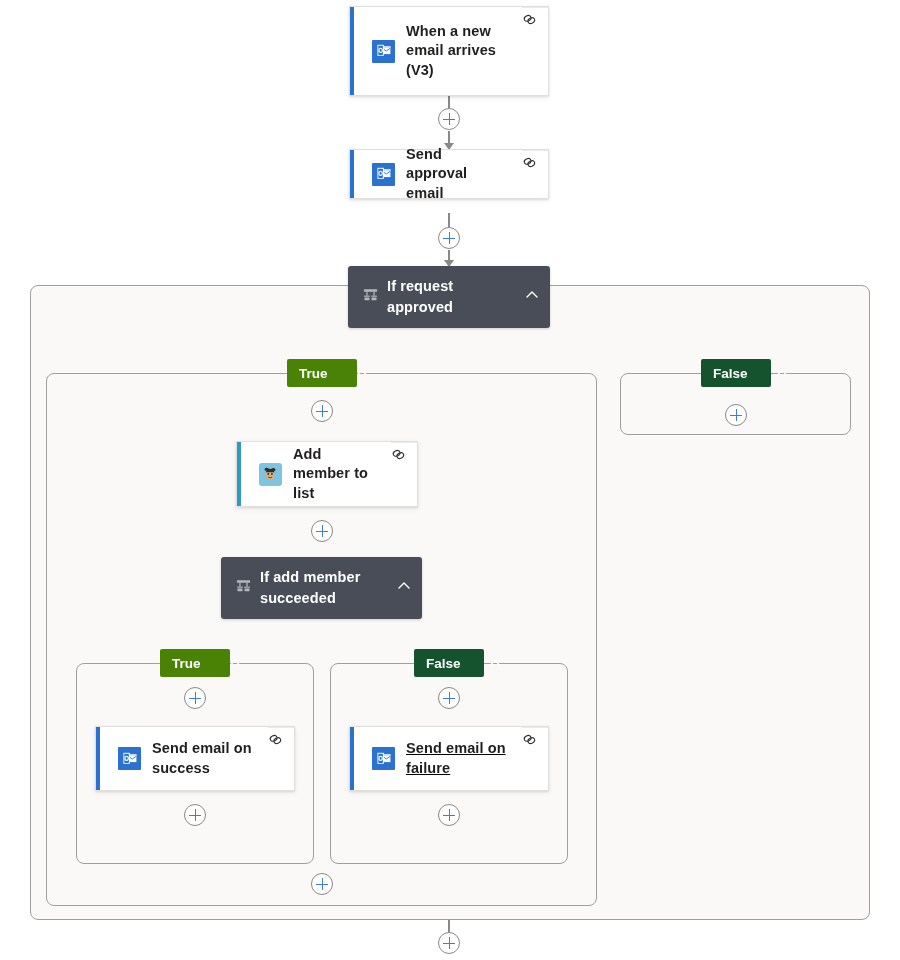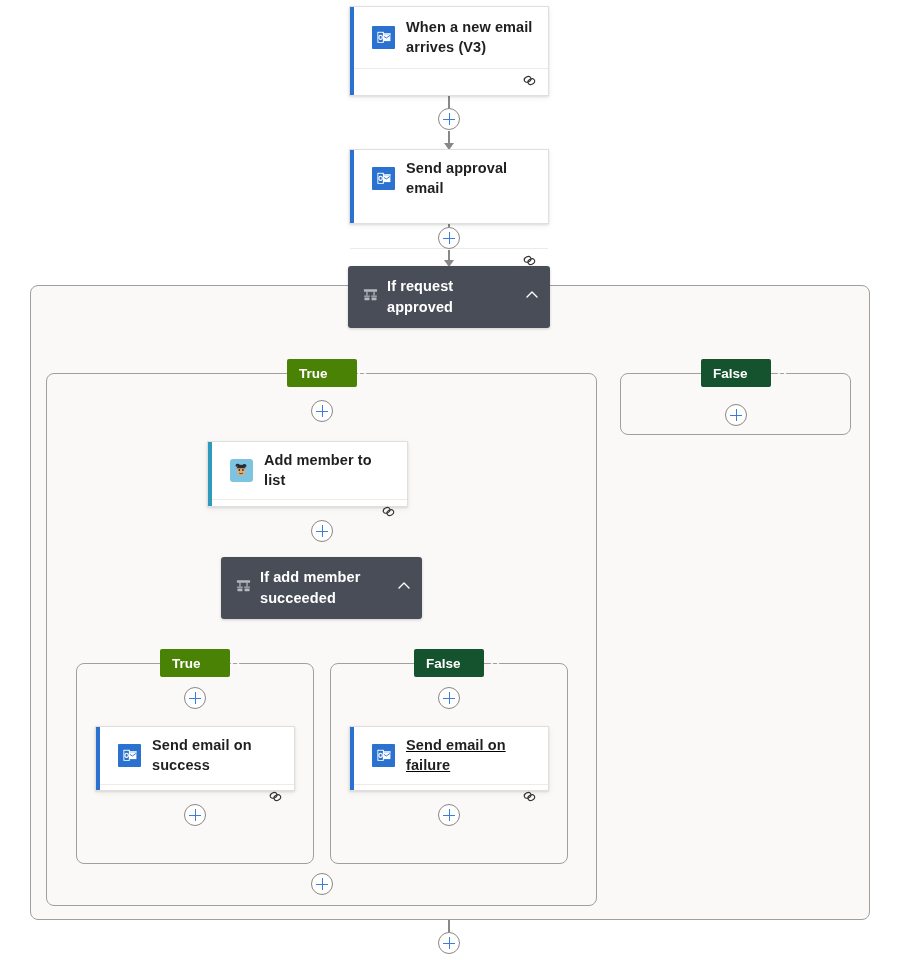--- a/index.html
+++ b/index.html
@@ -26,21 +26,20 @@
   }
 
   
   .card {
     position: absolute;
     background: #ffffff;
     border: 1px solid #e1dfdd;
     box-sizing: border-box;
     box-shadow: 0 1px 2px rgba(0,0,0,.10), 0 2px 6px rgba(0,0,0,.06);
     display: flex;
-    flex-direction: column;
   }
   .card .accent {
     position: absolute;
     left: 0; top: 0; bottom: 0;
     width: 4px;
   }
   .card-head {
     display: flex;
     align-items: center;
     flex: 1 1 auto;
@@ -234,21 +233,21 @@
         <svg width="15" height="13" viewBox="0 0 15 13" aria-hidden="true">
           <ellipse cx="5.6" cy="5.4" rx="3.5" ry="2.6" transform="rotate(-28 5.6 5.4)" fill="none" stroke="#323130" stroke-width="1.1"></ellipse>
           <ellipse cx="9.3" cy="7.6" rx="3.5" ry="2.6" transform="rotate(-28 9.3 7.6)" fill="none" stroke="#323130" stroke-width="1.1"></ellipse>
         </svg>
       </span>
     </div>
   </div>
 
   <div class="plus" style="left:438px; top:108px;"></div>
 
-  <div class="card" style="left:349px; top:149px; width:200px; height:75px; z-index:4;gap:41px;">
+  <div class="card" style="left:349px; top:149px; width:200px; height:50px; z-index:4;gap:41px;">
     <div class="accent" style="background:#2a71d0;"></div>
     <div class="card-head">
       <span class="appicon outlook">
         <svg width="16" height="16" viewBox="0 0 16 16" aria-hidden="true">
           <rect x="6.2" y="3.1" width="8.2" height="8.0" fill="#ffffff"></rect>
           <rect x="6.2" y="3.1" width="8.2" height="2.0" fill="#cfe0f5"></rect>
           <path d="M6.4 5.3 L10.3 8.0 L14.2 5.3" fill="none" stroke="#2a71d0" stroke-width="0.9"></path>
           <rect x="1.4" y="1.8" width="6.4" height="11.0" fill="#ffffff"></rect>
           <rect x="2.3" y="2.7" width="4.6" height="9.2" rx="0.6" fill="#2a71d0"></rect>
           <ellipse cx="4.6" cy="7.3" rx="1.7" ry="2.1" fill="none" stroke="#ffffff" stroke-width="1.1"></ellipse>
@@ -302,21 +301,21 @@
     <span style="display:flex;">
       <svg width="14" height="14" viewBox="0 0 16 16" aria-hidden="true">
         <path d="M3 10 L8 5.2 L13 10" fill="none" stroke="#ffffff" stroke-width="1.4" stroke-linecap="round" stroke-linejoin="round"></path>
       </svg>
     </span>
   </div>
 
   <div class="plus" style="left:311px; top:400px;"></div>
   <div class="plus" style="left:725px; top:404px;"></div>
 
-  <div class="card" style="left:207px; top:441px; width:201px; height:66px; z-index:4;">
+  <div class="card" style="left:236px; top:441px; width:182px; height:66px; z-index:4;">
     <div class="accent" style="background:#2e9bbd;"></div>
     <div class="card-head">
       <span class="appicon mailchimp">
         <svg width="19" height="19" viewBox="0 0 20 20" aria-hidden="true">
           <path d="M4.2 6.0 C3.0 4.6 4.4 2.6 6.2 3.0 C7.4 3.3 8.4 4.1 9.0 5.0 Z" fill="#2b2b33"></path>
           <path d="M14.8 6.2 C15.9 4.8 14.5 2.9 12.8 3.2 C11.6 3.5 10.7 4.3 10.2 5.2 Z" fill="#2b2b33"></path>
           <ellipse cx="9.6" cy="10.3" rx="4.6" ry="5.3" fill="#e0ac75"></ellipse>
           <path d="M5.0 7.6 C5.4 5.2 7.2 3.9 9.6 3.9 C12.0 3.9 13.8 5.2 14.2 7.6 Z" fill="#2b2b33"></path>
           <circle cx="7.7" cy="9.5" r="0.95" fill="#2b2b33"></circle>
           <circle cx="11.5" cy="9.5" r="0.95" fill="#2b2b33"></circle>

